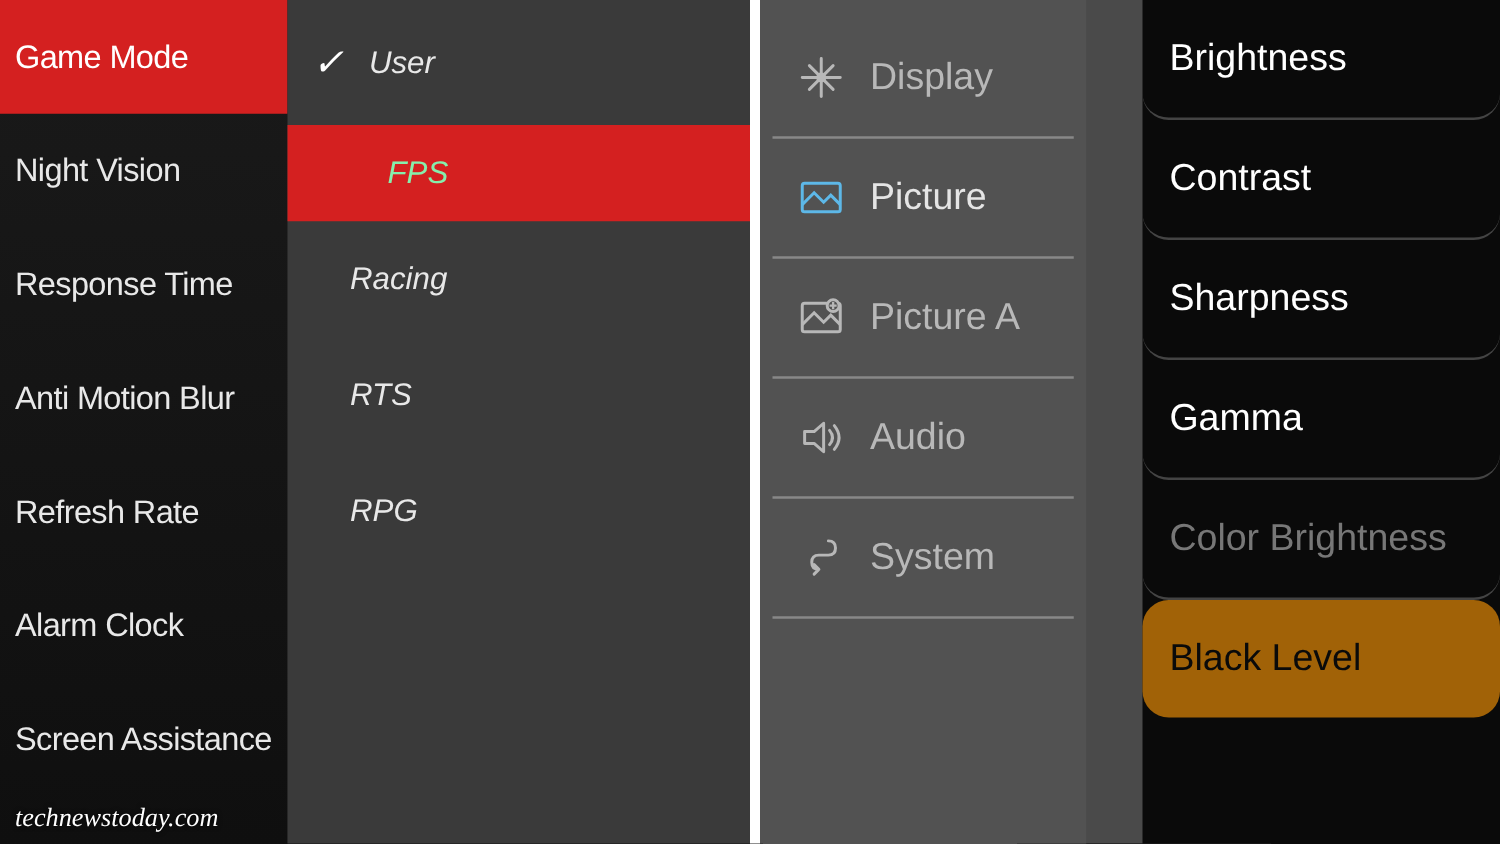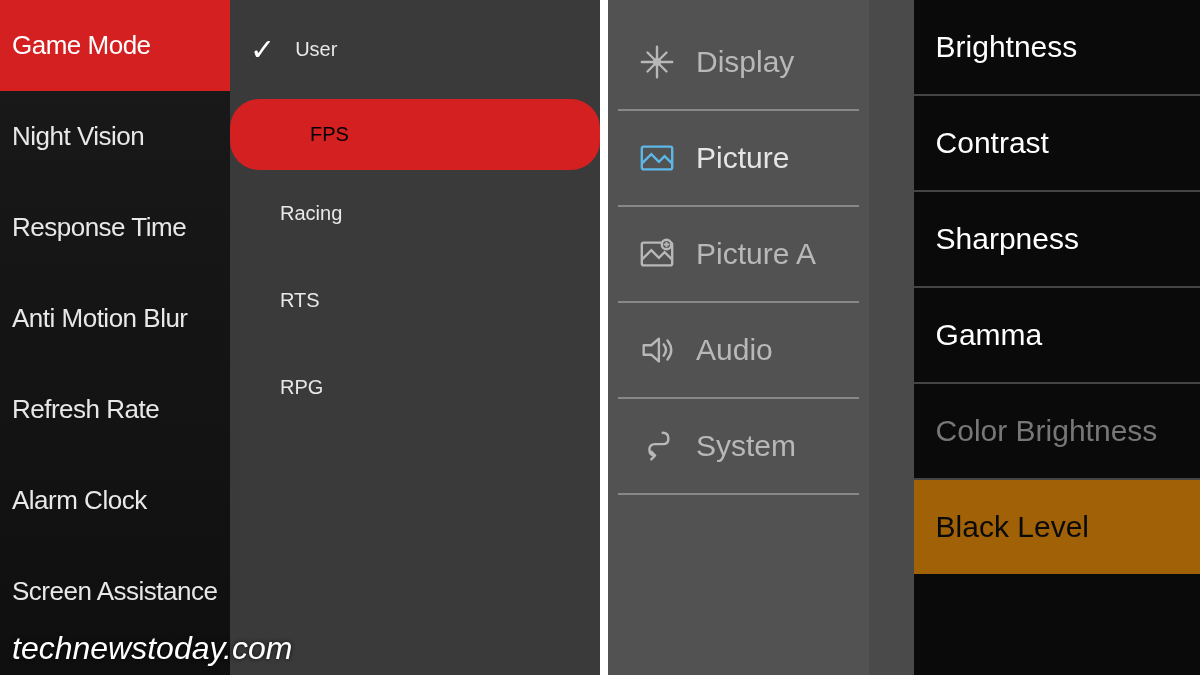--- a/index.html
+++ b/index.html
@@ -40,46 +40,46 @@
     }
     .left-options {
       width: 370px;
       background: #3a3a3a;
       display: flex;
       flex-direction: column;
     }
     .option-item {
       padding: 32px 50px;
       color: #e8e8e8;
-      font-size: 20px;
+      font-size: 25px;
       cursor: pointer;
       display: flex;
       align-items: center;
       gap: 20px;
+      font-style: italic;
     }
     .option-item.checked::before {
       content: "✓";
       font-size: 30px;
       color: #fff;
       margin-left: -30px;
     }
     .option-item.highlight {
       background: #d42020;
-      color: #000000;
+      color: #86efac;
       padding: 24px 80px;
-      border-radius: 29px;
     }
     .watermark {
       position: absolute;
       bottom: 8px;
       left: 12px;
       color: #fff;
       font-style: italic;
-      font-size: 32px;
-      font-family: Liberation Sans, sans-serif;
+      font-size: 21px;
+      font-family: Liberation Serif, serif;
       text-shadow: 0 0 4px rgba(0,0,0,0.8);
     }
     
     .divider {
       width: 8px;
       background: #fff;
       height: 675px;
     }
     
     .right-panel {
@@ -119,20 +119,21 @@
       display: flex;
       flex-direction: column;
     }
     .sub-item {
       padding: 30px 22px;
       color: #fff;
       font-size: 30px;
       font-weight: 500;
       border-bottom: 2px solid #444;
       cursor: pointer;
+      border-radius: 21px;
     }
     .sub-item.dim { color: #777; }
     .sub-item.selected { background: #a16207; color: #0a0a0a; border-bottom: none; }
   </style>
 </head>
 <body>
 
 <div class="left-panel">
   <div class="left-sidebar">
     <div class="left-sidebar-item selected">Game Mode</div>

